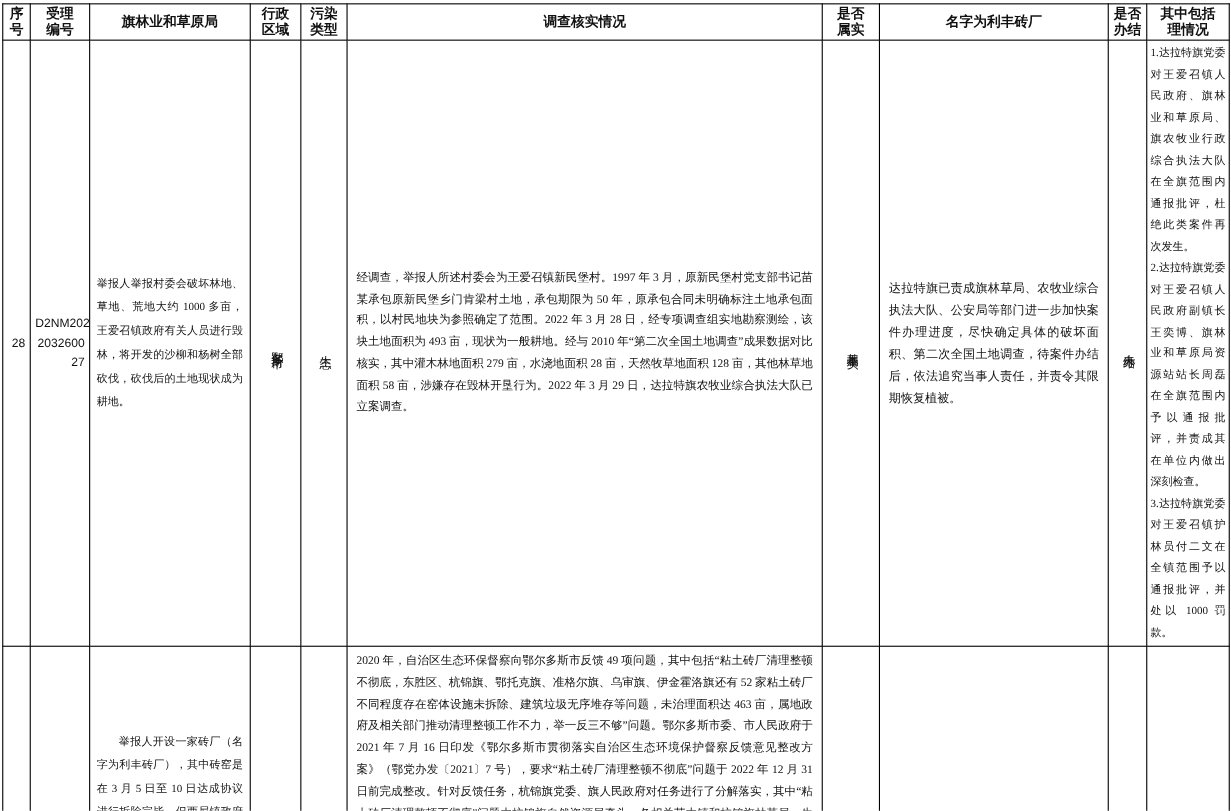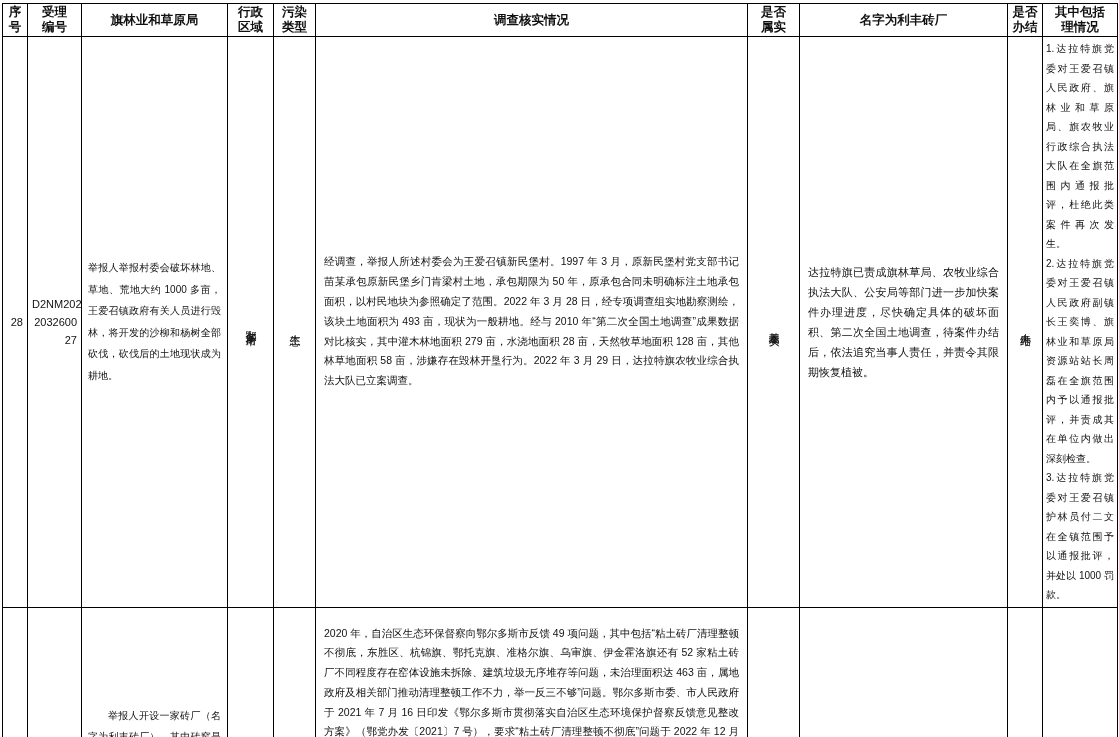--- a/index.html
+++ b/index.html
@@ -24,34 +24,34 @@
   }
   .hdr {
     font-weight: bold;
     font-size: 12.5px;
     line-height: 15px;
     text-align: center;
     white-space: pre-line;
     vertical-align: middle;
   }
   .pre { white-space: pre-line; }
-  .just { text-align: justify; }
+  .just { text-align: justify; font-family: Liberation Serif, serif; }
   .seq { font-size: 11px; text-align: right; }
   .caseno { font-size: 11px; line-height: 18px; text-align: right; white-space: pre-line; }
   .problem { font-size: 10px; line-height: 21.5px; padding: 0 6px; }
   .problem.ind { text-indent: 2em; }
   .vert { text-align: center; }
   .vert .vtxt {
     writing-mode: vertical-rl;
     text-orientation: upright;
     font-size: 11px;
     letter-spacing: 1px;
     display: inline-block;
   }
-  .invest { font-size: 10.5px; line-height: 19.8px; padding: 16px 8px; }
+  .invest { font-size: 10.5px; line-height: 19.8px; padding: 4px 8px; }
   .handle { font-size: 11px; line-height: 20px; padding: 0 8px; }
   .handle.none { text-align: center; }
   .acct { font-size: 10px; line-height: 19.5px; padding: 2px 3px; vertical-align: top; }
   .acct.none { vertical-align: middle; text-align: center; font-size: 11px; }
 </style>
 </head>
 <body>
 
 <table class="cases">
   <colgroup>

